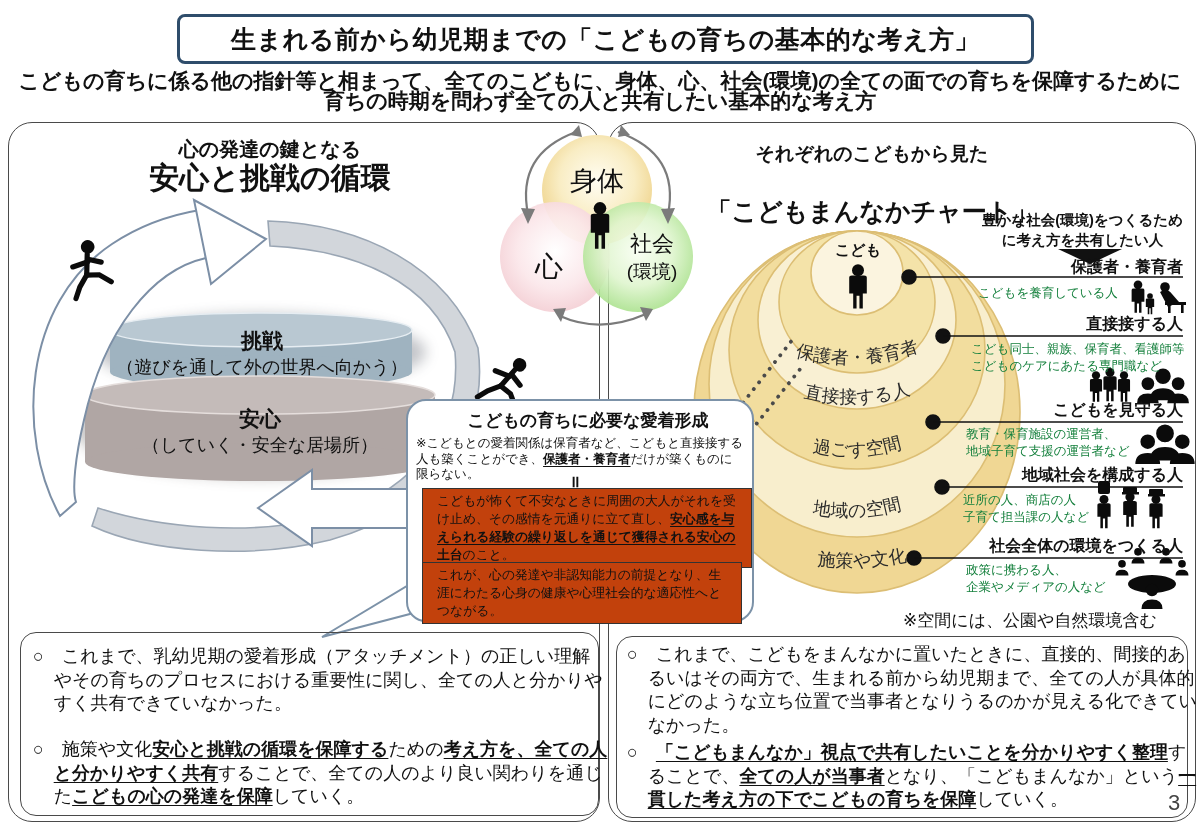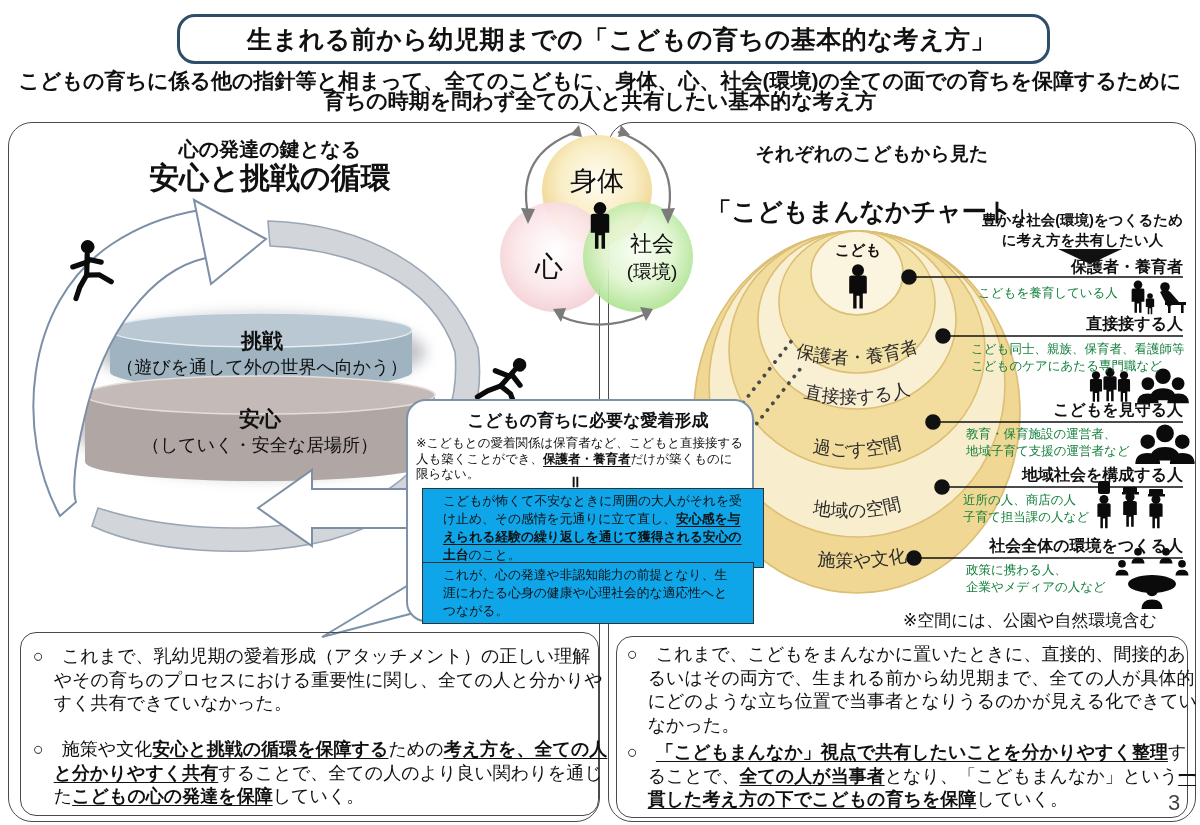--- a/index.html
+++ b/index.html
@@ -3,34 +3,34 @@
 <meta charset="utf-8">
 <style>
   html,body{margin:0;padding:0;background:#fff;}
   .stage{position:relative;width:1200px;height:825px;background:#ffffff;overflow:hidden;
          font-family:"Liberation Sans","DejaVu Sans",sans-serif;color:#111;}
   .abs{position:absolute;}
   .z0{z-index:0;} .z1{z-index:1;} .z2{z-index:2;}
   .panel{position:absolute;border:1.6px solid #4a4a4a;border-radius:24px;background:#fff;}
   .bulletbox{position:absolute;border:1.6px solid #4a4a4a;border-radius:16px;background:transparent;}
   .titlebox{position:absolute;left:177px;top:14px;width:851px;height:44px;border:3px solid #2F4D6B;
-            border-radius:18px;background:#fff;display:flex;align-items:center;justify-content:center;
-            font-size:25px;font-weight:bold;letter-spacing:.5px;padding-left:16px;}
+            border-radius:8px;background:#fff;display:flex;align-items:center;justify-content:center;
+            font-size:25px;font-weight:bold;letter-spacing:.5px;}
   .subtitle{position:absolute;left:0;width:1200px;text-align:center;font-weight:bold;font-size:21px;}
   .hsmall{font-weight:bold;font-size:20px;text-align:center;}
   .hlarge{font-weight:bold;font-size:30px;text-align:center;}
   .txt{position:absolute;}
   .bullet{font-size:18px;line-height:23.5px;text-indent:-1.15em;padding-left:1.15em;}
   .em{font-weight:bold;text-decoration:underline;text-underline-offset:2.5px;}
   .bubble{position:absolute;left:406px;top:399px;width:344px;height:219px;background:#fff;
           border:2px solid #7C92A8;border-radius:20px;}
   .bubble-title{position:absolute;left:8px;top:8px;width:100%;text-align:center;font-size:17px;font-weight:bold;}
   .bubble-note{position:absolute;left:8px;top:35px;width:328px;font-size:12.5px;line-height:15.5px;}
   .relmark{position:absolute;left:158px;top:68px;font-size:19px;font-weight:900;transform:rotate(90deg);}
-  .innerbox{position:absolute;border:1.6px solid #333;background:#0ea5e9;font-size:12.8px;line-height:18px;padding:3px 20px;}
+  .innerbox{position:absolute;border:1.6px solid #333;background:#c2410c;font-size:12.8px;line-height:18px;padding:3px 14px;}
   .glabel{position:absolute;right:17px;text-align:right;font-size:16px;font-weight:bold;white-space:nowrap;}
   .gdesc{position:absolute;font-size:12.5px;line-height:16.5px;color:#15803d;white-space:nowrap;}
   .ringnote{position:absolute;left:880px;top:609px;width:300px;font-size:17px;text-align:center;}
   .sharewho{position:absolute;right:17px;top:210px;text-align:center;font-size:14.5px;font-weight:bold;line-height:20px;}
   .cyl-label{position:absolute;text-align:center;}
   .cyl-label .l1{font-size:21px;font-weight:bold;}
   .cyl-label .l2{font-size:18px;}
   .venn-label{position:absolute;text-align:center;}
   .kodomo{position:absolute;left:818px;top:241px;width:80px;text-align:center;font-size:15px;font-weight:bold;}
   .pageno{position:absolute;left:1168px;top:790px;font-size:22px;color:#444;}

